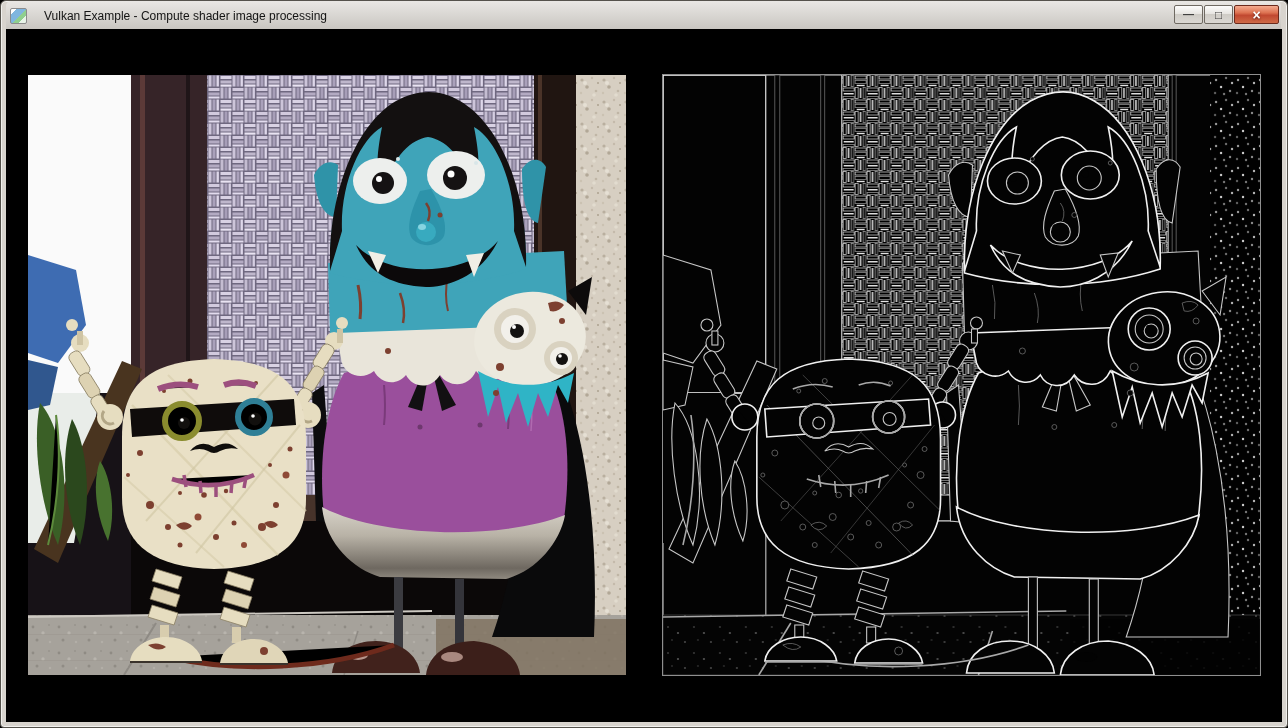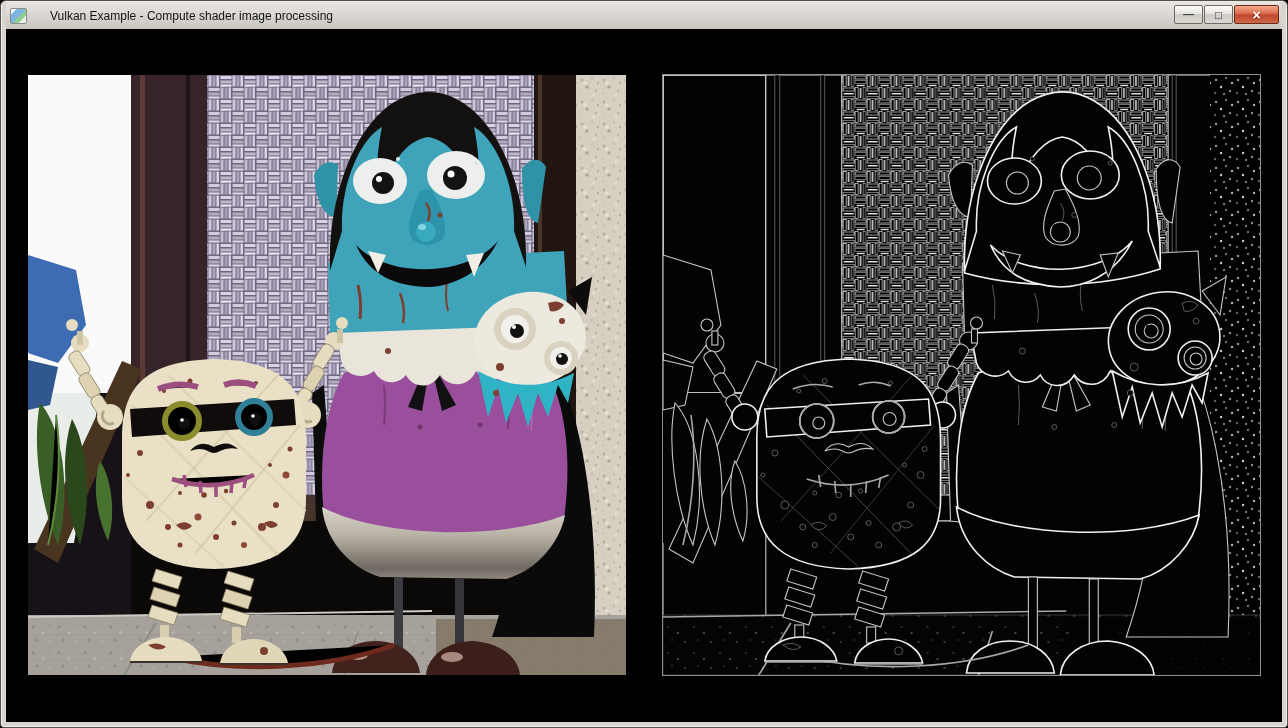--- a/index.html
+++ b/index.html
@@ -1,20 +1,20 @@
 <!DOCTYPE html>
 <html><head>
 <meta charset="utf-8">
 <style>
   html,body{margin:0;padding:0;background:#000;width:1288px;height:728px;overflow:hidden;
             font-family:"Liberation Sans",sans-serif;}
   .window{position:relative;width:1288px;height:728px;box-sizing:border-box;
           background:#d8d4ce;border:1px solid #55524c;border-radius:6px 6px 4px 4px;
           padding:0 6px 6px 5px;box-shadow:inset 0 0 0 1px #f2f1ee;}
-  .titlebar{height:28px;display:flex;align-items:center;gap:23px;padding:2px 2px 0 2px;
+  .titlebar{height:28px;display:flex;align-items:center;gap:17px;padding:2px 2px 0 2px;
             background:linear-gradient(#e9e7e4,#c9c6c1);border-radius:5px 5px 0 0;
             box-sizing:border-box;}
   .appicon{width:15px;height:14px;border:1px solid #8b8b8b;border-radius:2px;margin-left:2px;
            background:linear-gradient(135deg,#ffffff 0 18%,#7fb6df 18% 52%,#8fcf8f 52% 74%,#e8f4e8 74%);
            flex:0 0 auto;}
   .title{font-size:12px;color:#141414;white-space:nowrap;}
   .controls{margin-left:auto;display:flex;align-items:flex-start;align-self:flex-start;padding-top:2px;}
   .wbtn{width:29px;height:19px;margin-left:1px;border:1px solid #6f6a62;border-radius:2px;
         background:linear-gradient(#fdfdfc,#e7e5e1 45%,#cfccc6 50%,#dbd8d3);
         display:flex;align-items:center;justify-content:center;padding:0;cursor:default;

